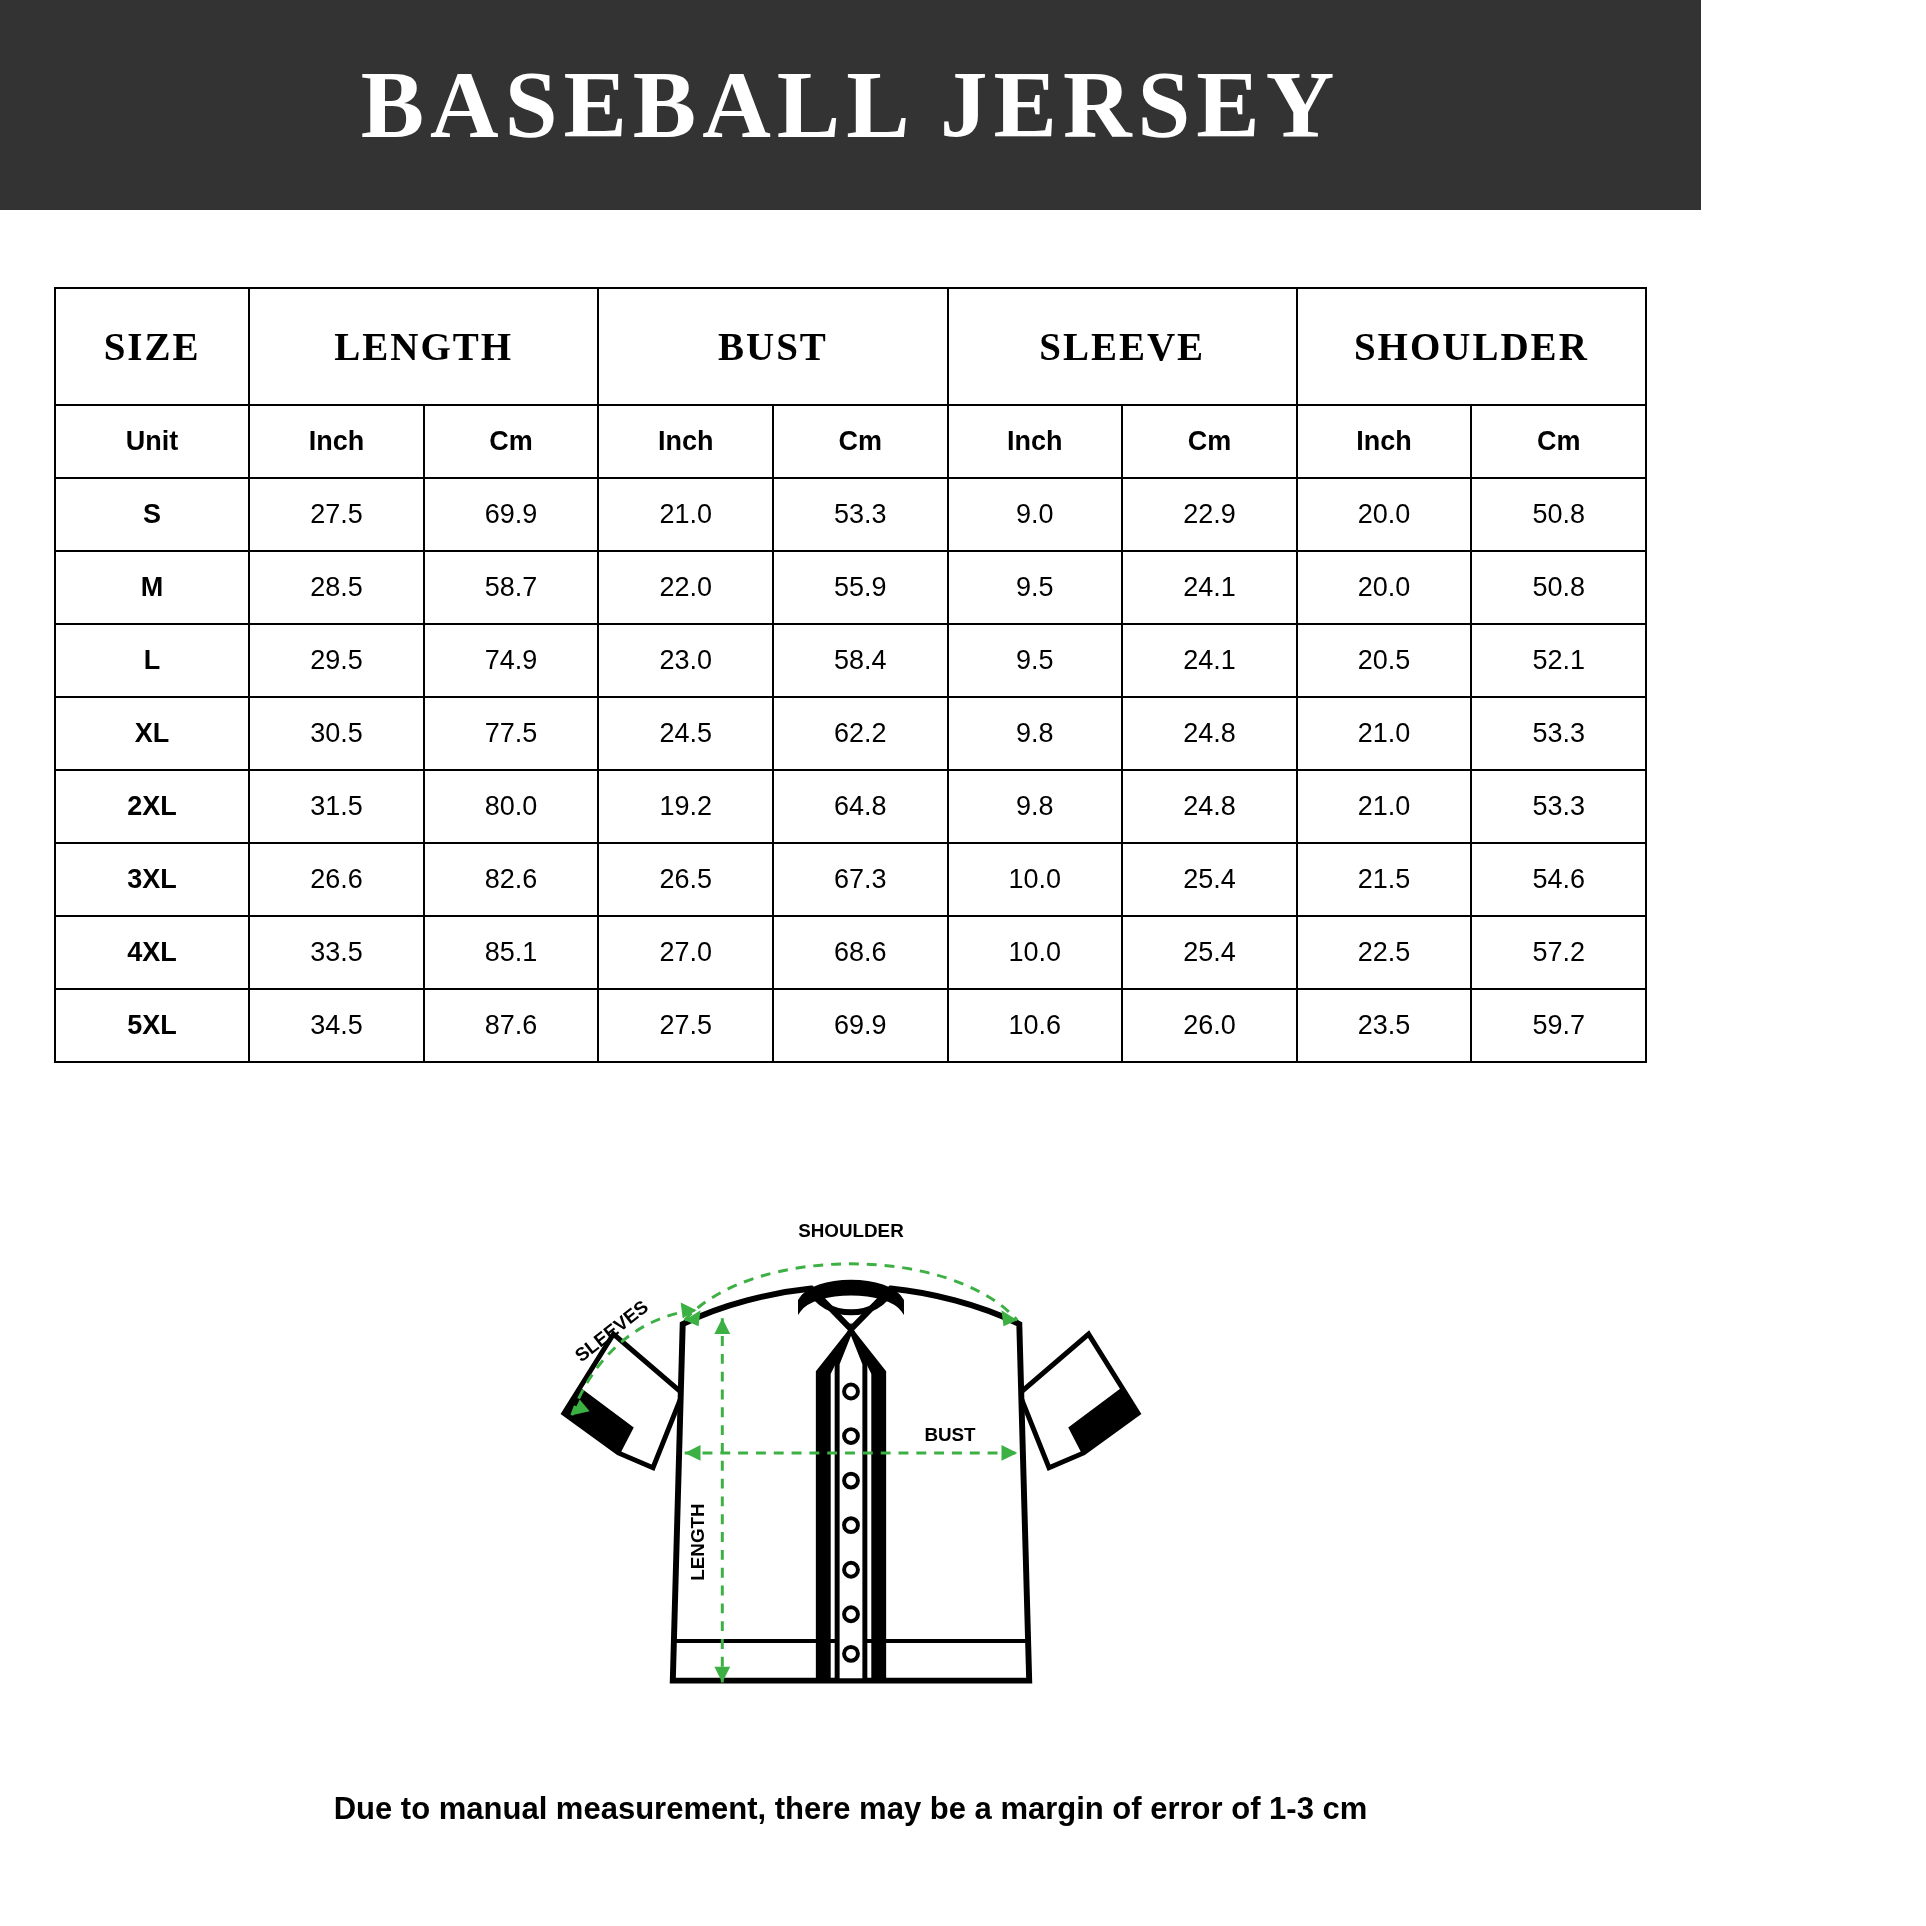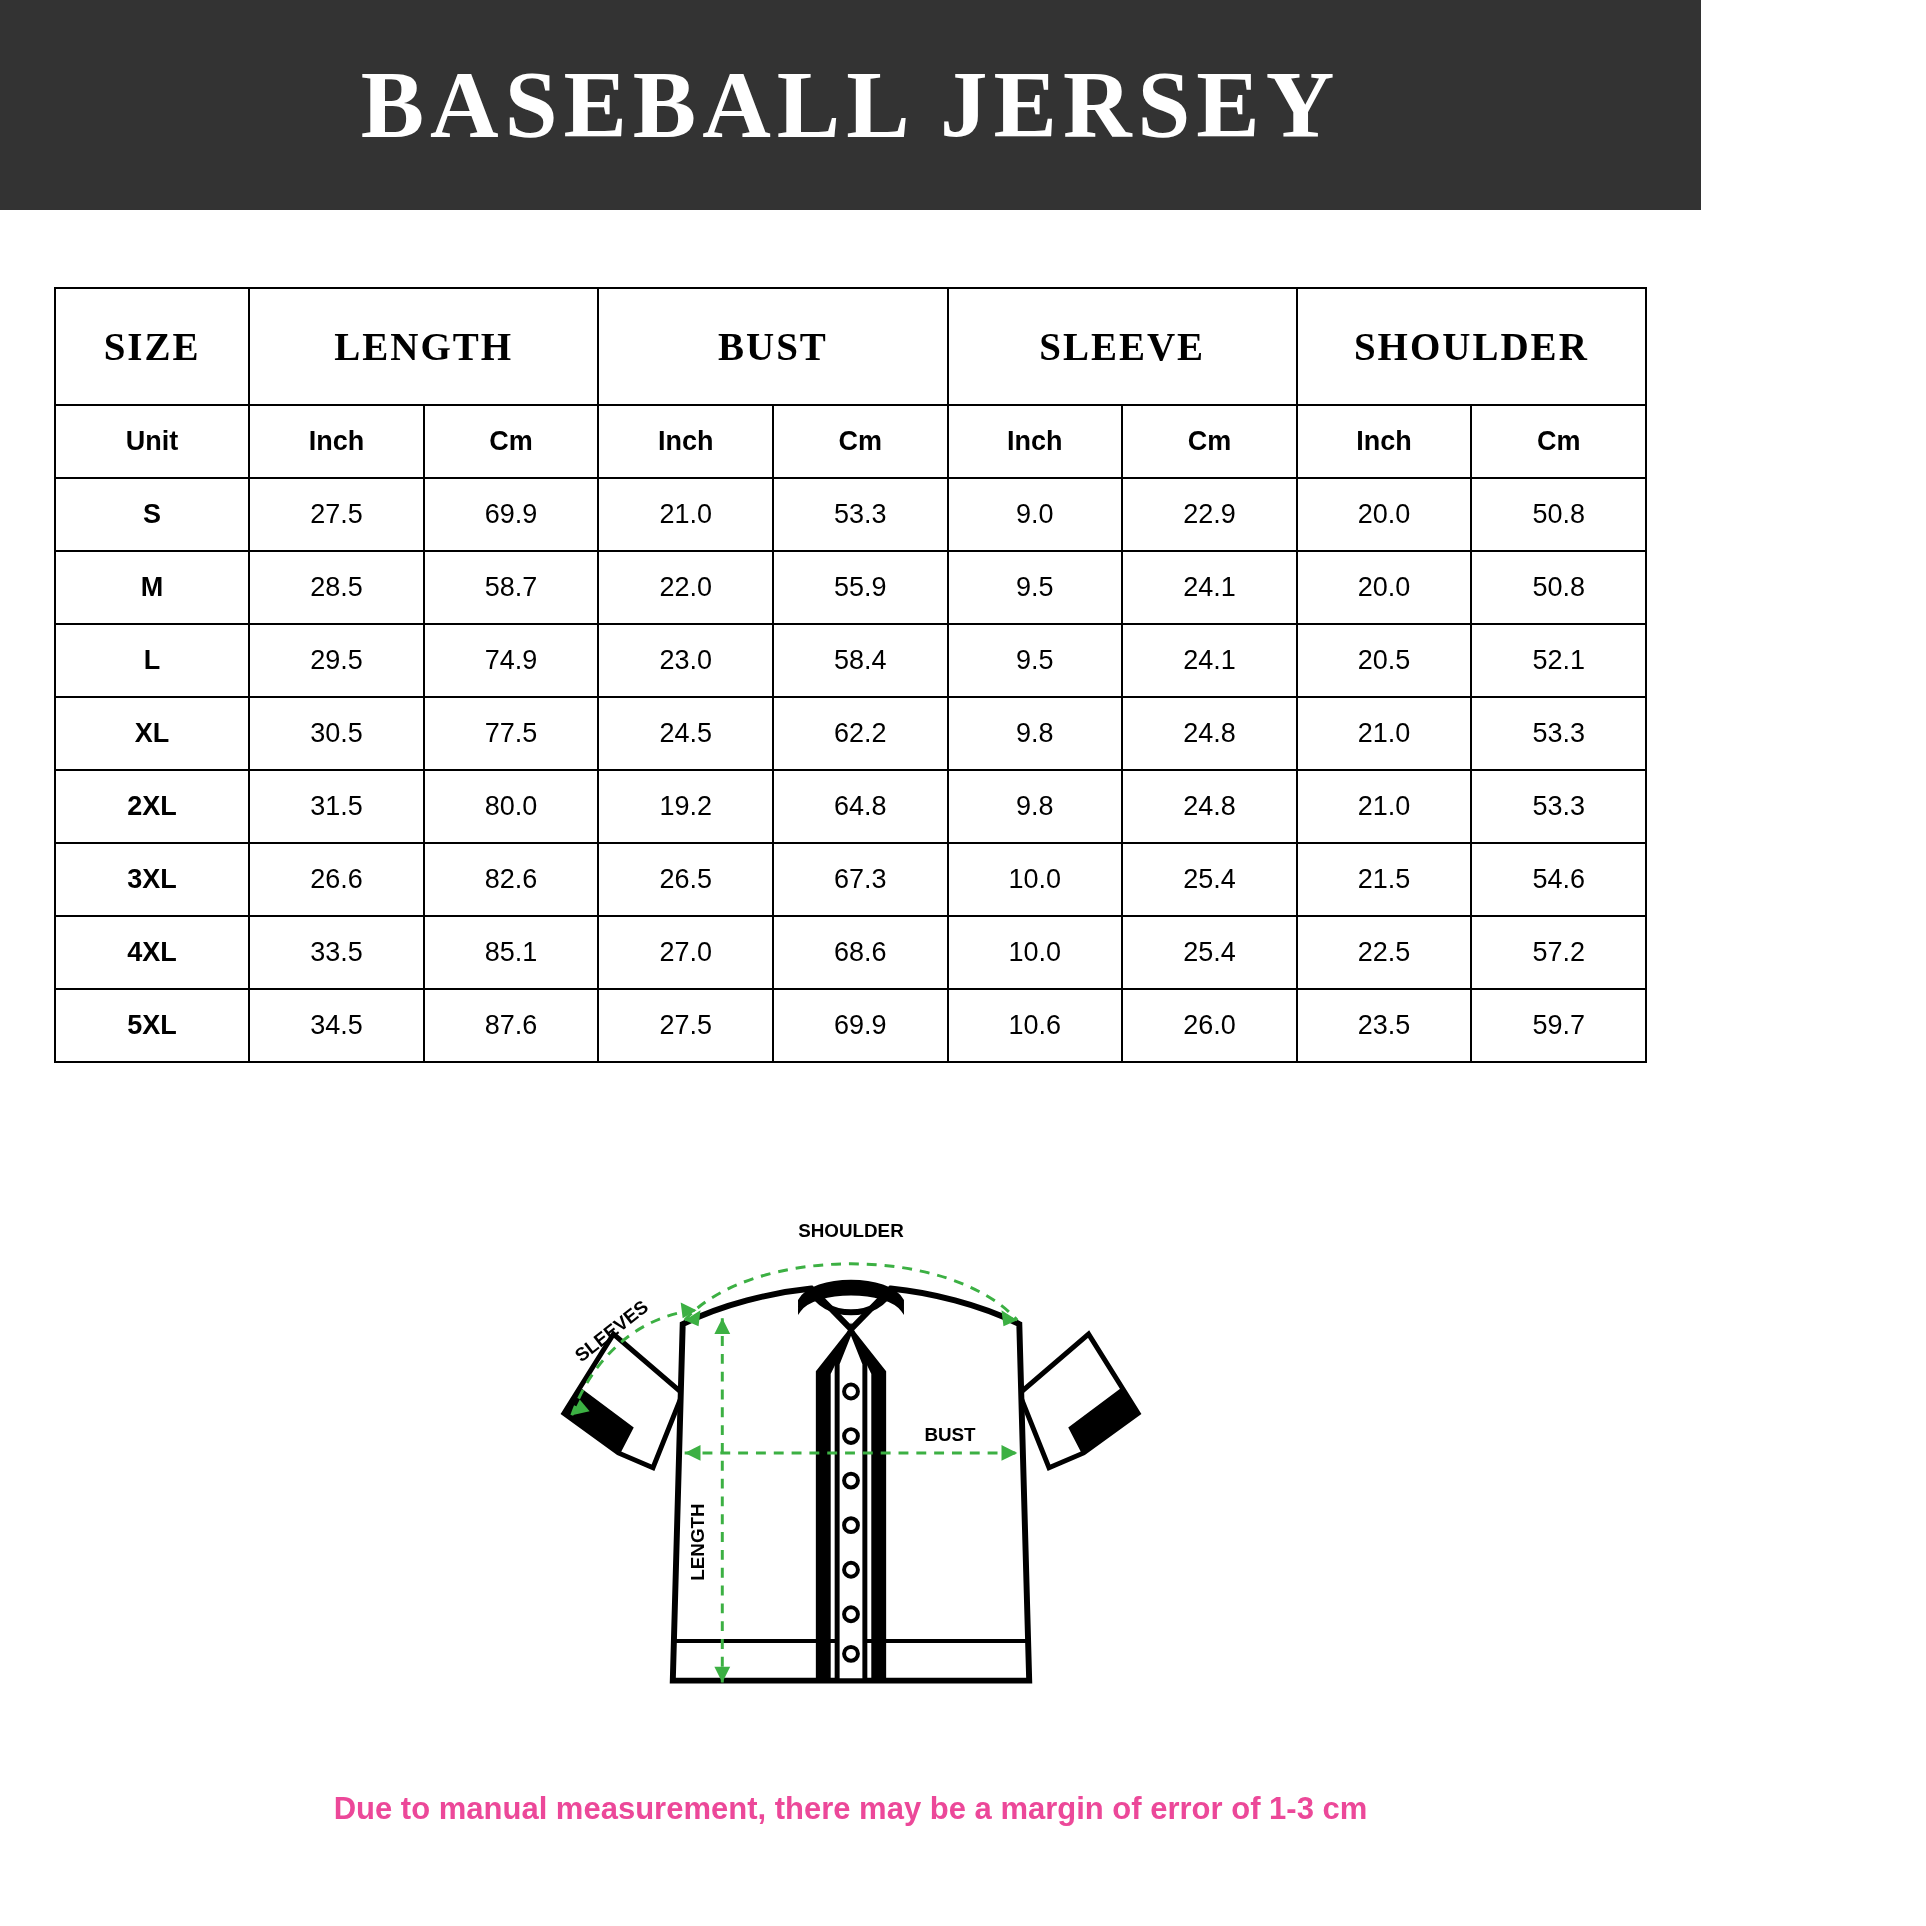--- a/index.html
+++ b/index.html
@@ -87,21 +87,21 @@
     height: 653px;
   }
   .diagram-area svg {
     display: block;
     margin: 0 auto;
   }
 
   
   .footer-note {
     text-align: center;
-    color: #ec4899;
+    color: #000000;
     font-size: 31px;
     font-weight: bold;
     margin-top: 12px;
   }
 </style>
 </head>
 <body>
 
 <div class="page">
 

